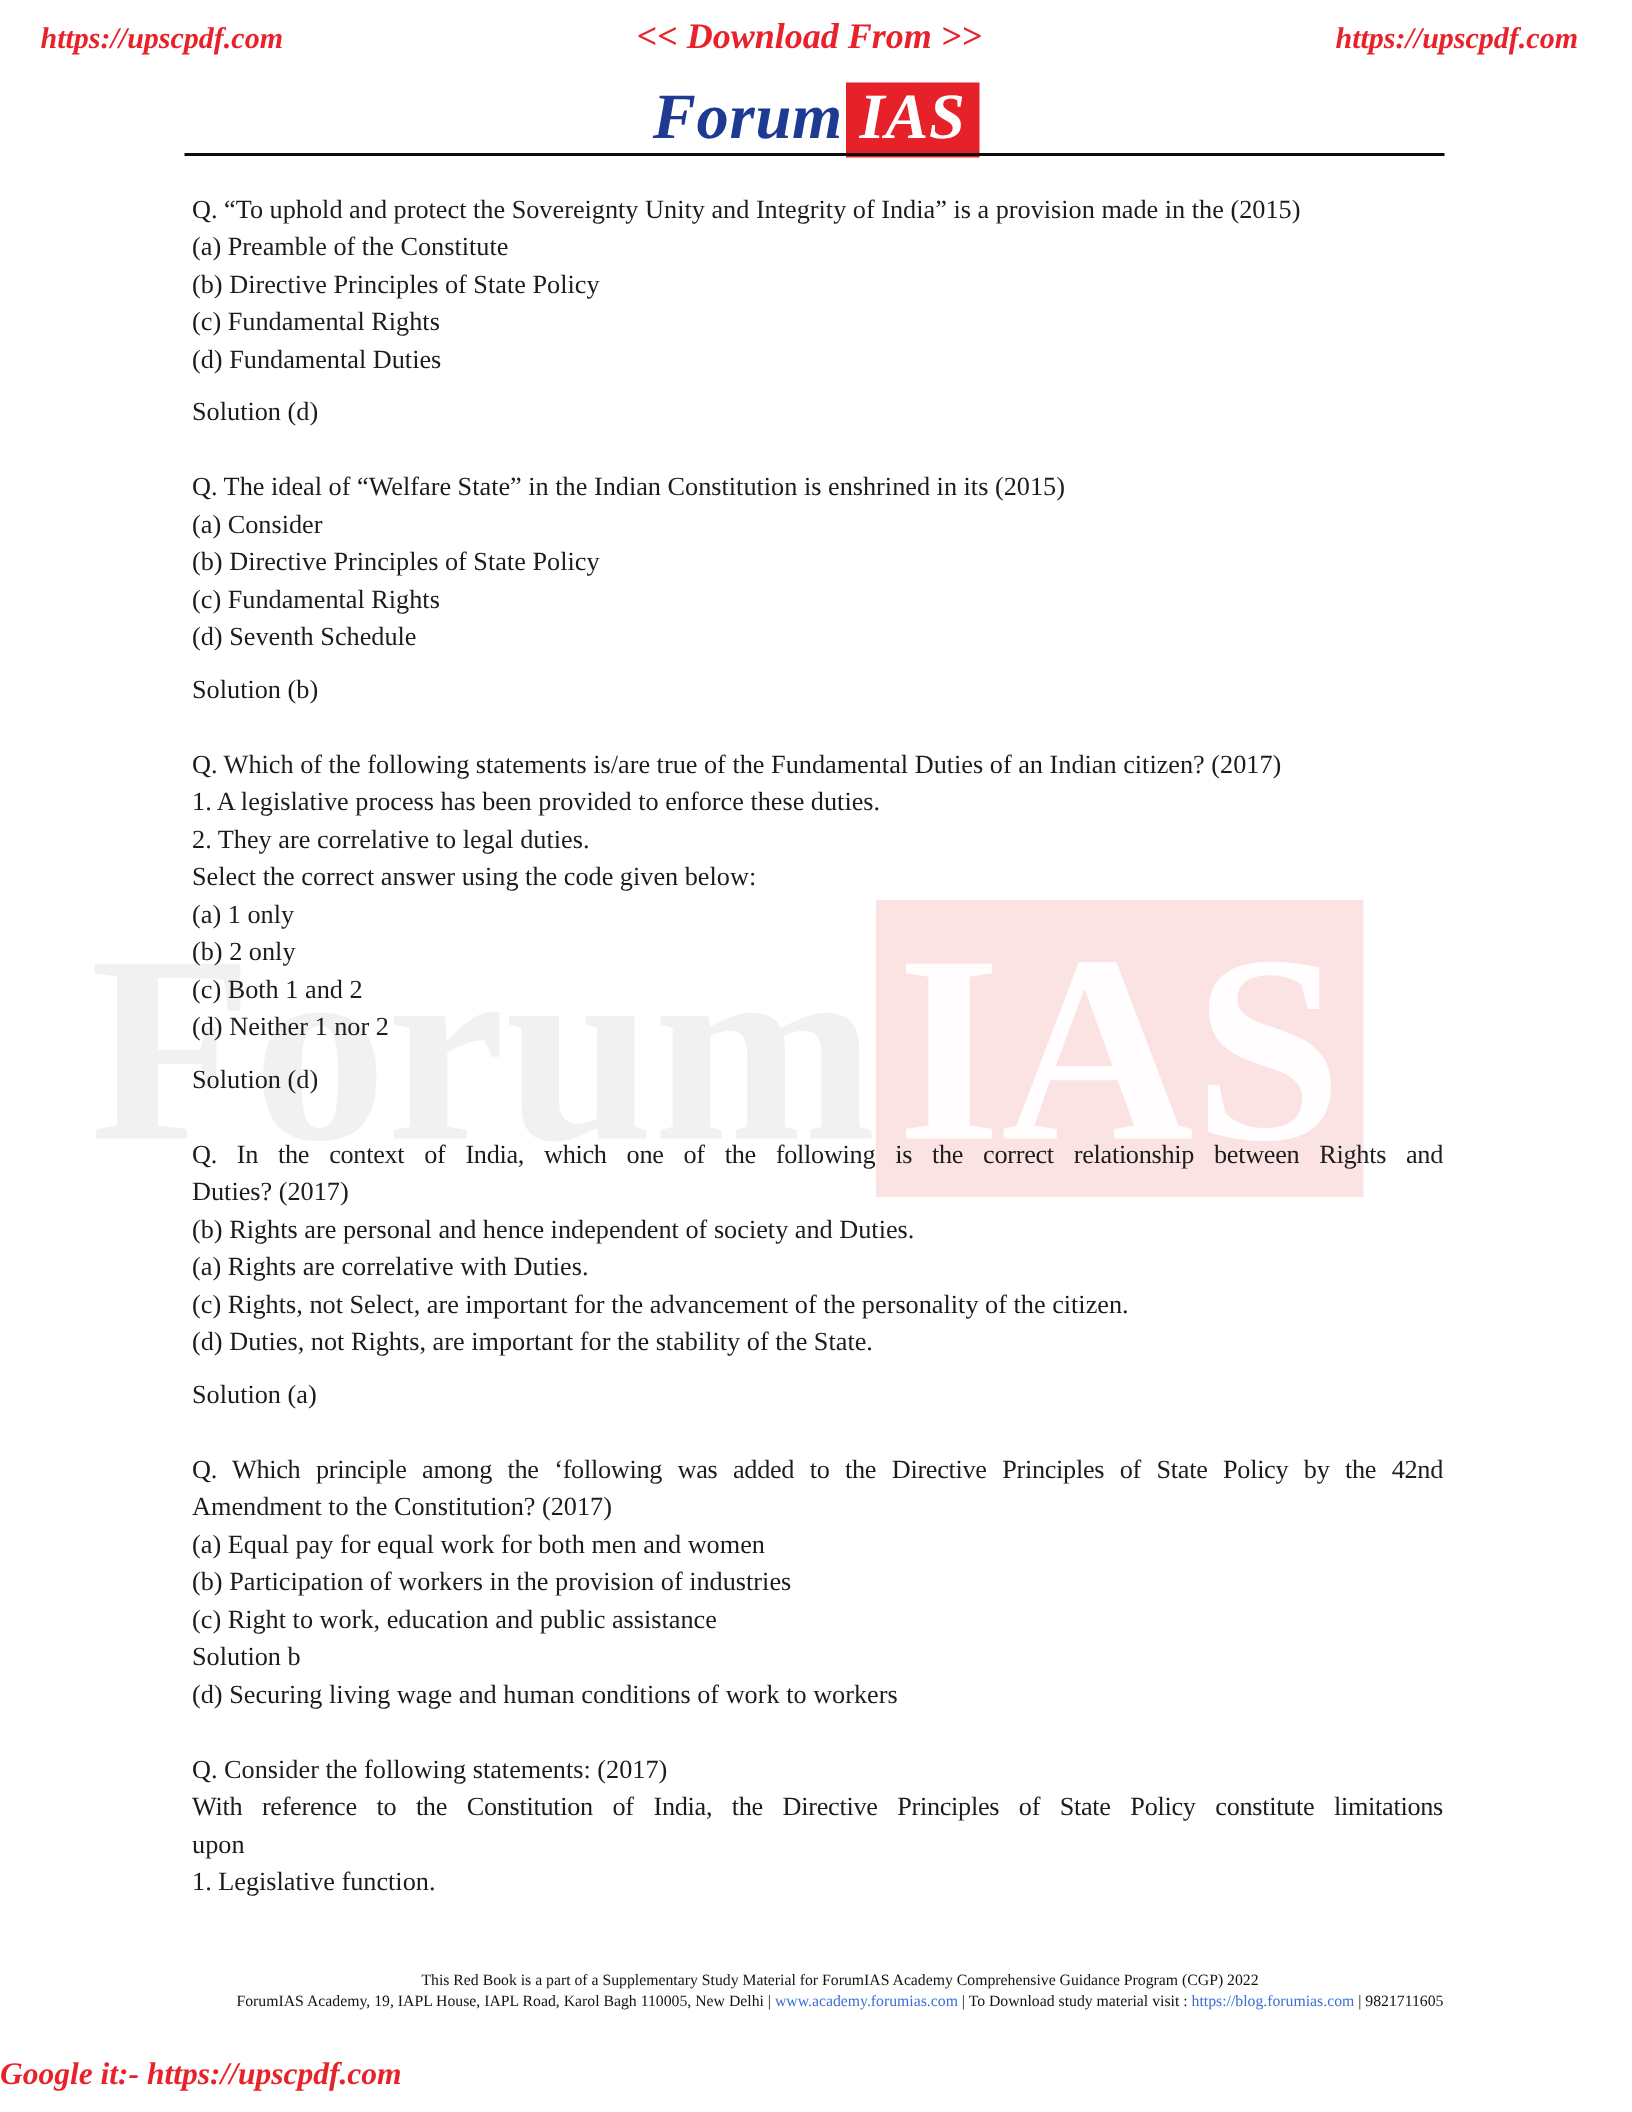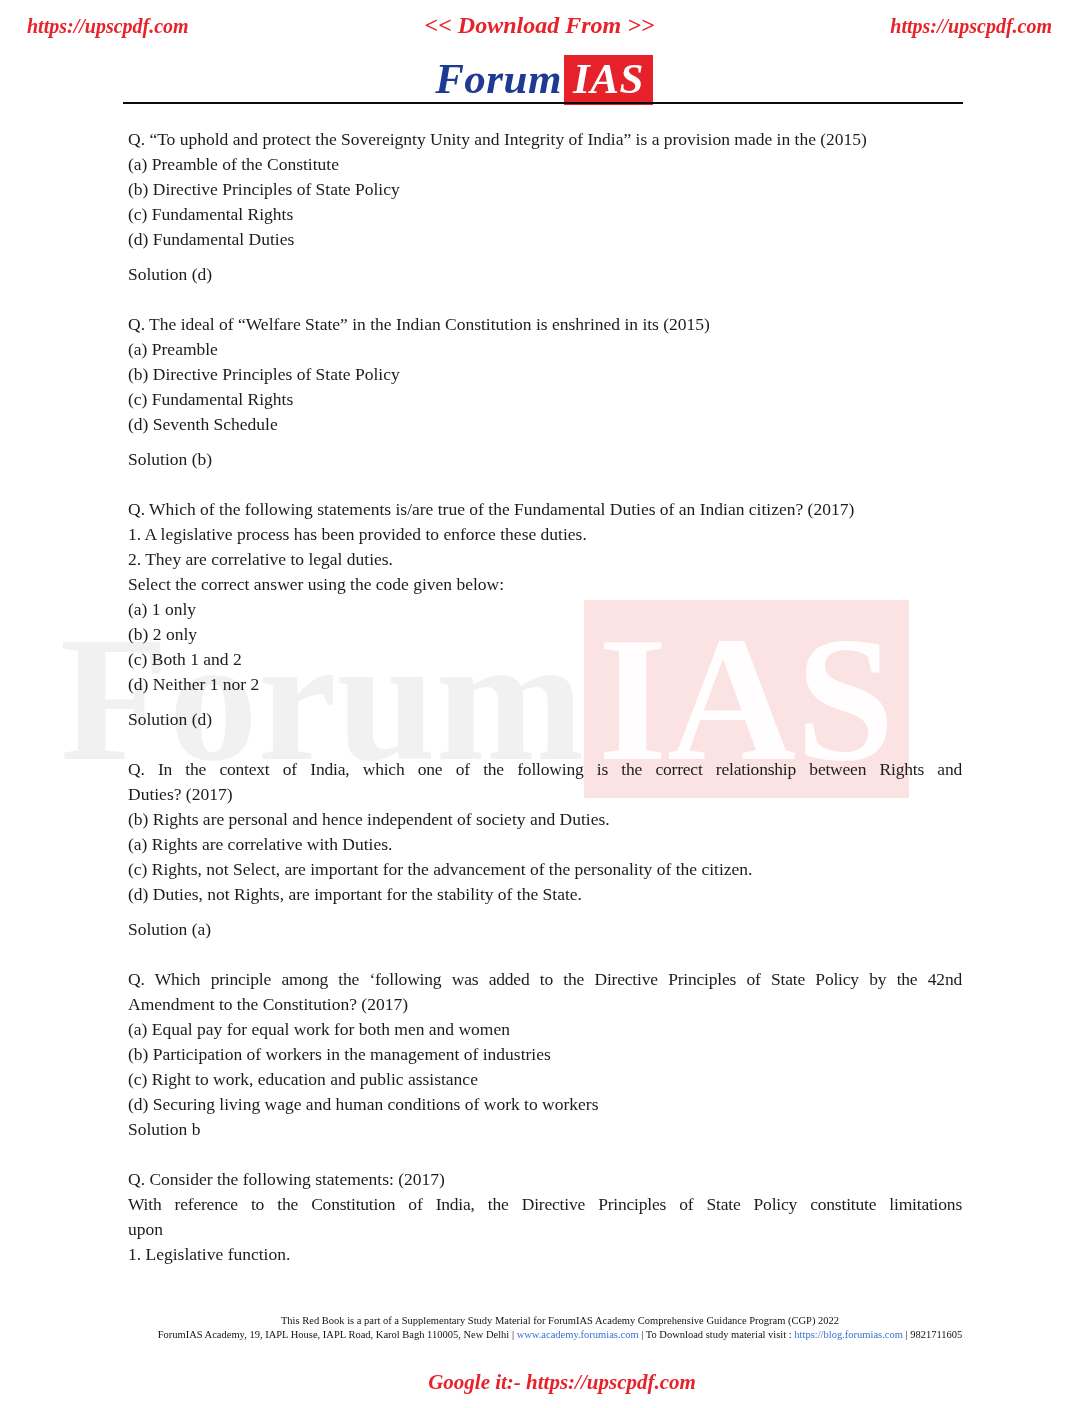--- a/index.html
+++ b/index.html
@@ -26,21 +26,21 @@
 
   .content{position:absolute;top:127px;left:128px;width:834px;z-index:2;font-size:17.5px;}
   .line{line-height:25px;white-space:nowrap;}
   .jline{white-space:normal;text-align:justify;text-align-last:justify;letter-spacing:-0.2px;word-spacing:-1px;}
   .gap-sm{margin-bottom:10px;}
   .gap-lg{margin-bottom:25px;}
 
   .footer{position:absolute;top:1314px;left:0;right:0;text-align:center;z-index:2;font-size:10.5px;line-height:14px;color:#121212;margin-left:32px;}
   .footer a{color:var(--link-blue);text-decoration:none;cursor:pointer;}
 
-  .bottom{position:absolute;top:1370px;left:0;right:0;text-align:center;z-index:2;color:var(--red);font-weight:bold;font-style:italic;font-size:21px;padding-left:36px;}
+  .bottom{position:absolute;top:1370px;left:0;right:0;text-align:left;z-index:2;color:var(--red);font-weight:bold;font-style:italic;font-size:21px;}
 </style>
 </head>
 <body>
 
 <div class="page">
 
   <div class="watermark" aria-hidden="true"><span class="wm-forum">Forum</span><span class="wm-ias">IAS</span></div>
 
   <div class="header">
     <span class="url">https://upscpdf.com</span>
@@ -58,21 +58,21 @@
         <div class="line">(a) Preamble of the Constitute</div>
         <div class="line">(b) Directive Principles of State Policy</div>
         <div class="line">(c) Fundamental Rights</div>
         <div class="line">(d) Fundamental Duties</div>
       </div>
       <div class="block gap-lg">
         <div class="line">Solution (d)</div>
       </div>
       <div class="block gap-sm">
         <div class="line">Q. The ideal of “Welfare State” in the Indian Constitution is enshrined in its (2015)</div>
-        <div class="line">(a) Preamble</div>
+        <div class="line">(a) Consider</div>
         <div class="line">(b) Directive Principles of State Policy</div>
         <div class="line">(c) Fundamental Rights</div>
         <div class="line">(d) Seventh Schedule</div>
       </div>
       <div class="block gap-lg">
         <div class="line">Solution (b)</div>
       </div>
       <div class="block gap-sm">
         <div class="line">Q. Which of the following statements is/are true of the Fundamental Duties of an Indian citizen? (2017)</div>
         <div class="line">1. A legislative process has been provided to enforce these duties.</div>
@@ -94,24 +94,24 @@
         <div class="line">(c) Rights, not Select, are important for the advancement of the personality of the citizen.</div>
         <div class="line">(d) Duties, not Rights, are important for the stability of the State.</div>
       </div>
       <div class="block gap-lg">
         <div class="line">Solution (a)</div>
       </div>
       <div class="block gap-lg">
         <div class="line jline">Q. Which principle among the ‘following was added to the Directive Principles of State Policy by the 42nd</div>
         <div class="line">Amendment to the Constitution? (2017)</div>
         <div class="line">(a) Equal pay for equal work for both men and women</div>
-        <div class="line">(b) Participation of workers in the management of industries</div>
+        <div class="line">(b) Participation of workers in the provision of industries</div>
         <div class="line">(c) Right to work, education and public assistance</div>
+        <div class="line">Solution b</div>
         <div class="line">(d) Securing living wage and human conditions of work to workers</div>
-        <div class="line">Solution b</div>
       </div>
       <div class="block gap-sm">
         <div class="line">Q. Consider the following statements: (2017)</div>
         <div class="line jline">With reference to the Constitution of India, the Directive Principles of State Policy constitute limitations</div>
         <div class="line">upon</div>
         <div class="line">1. Legislative function.</div>
       </div>
     </div>
 
   <div class="footer">

